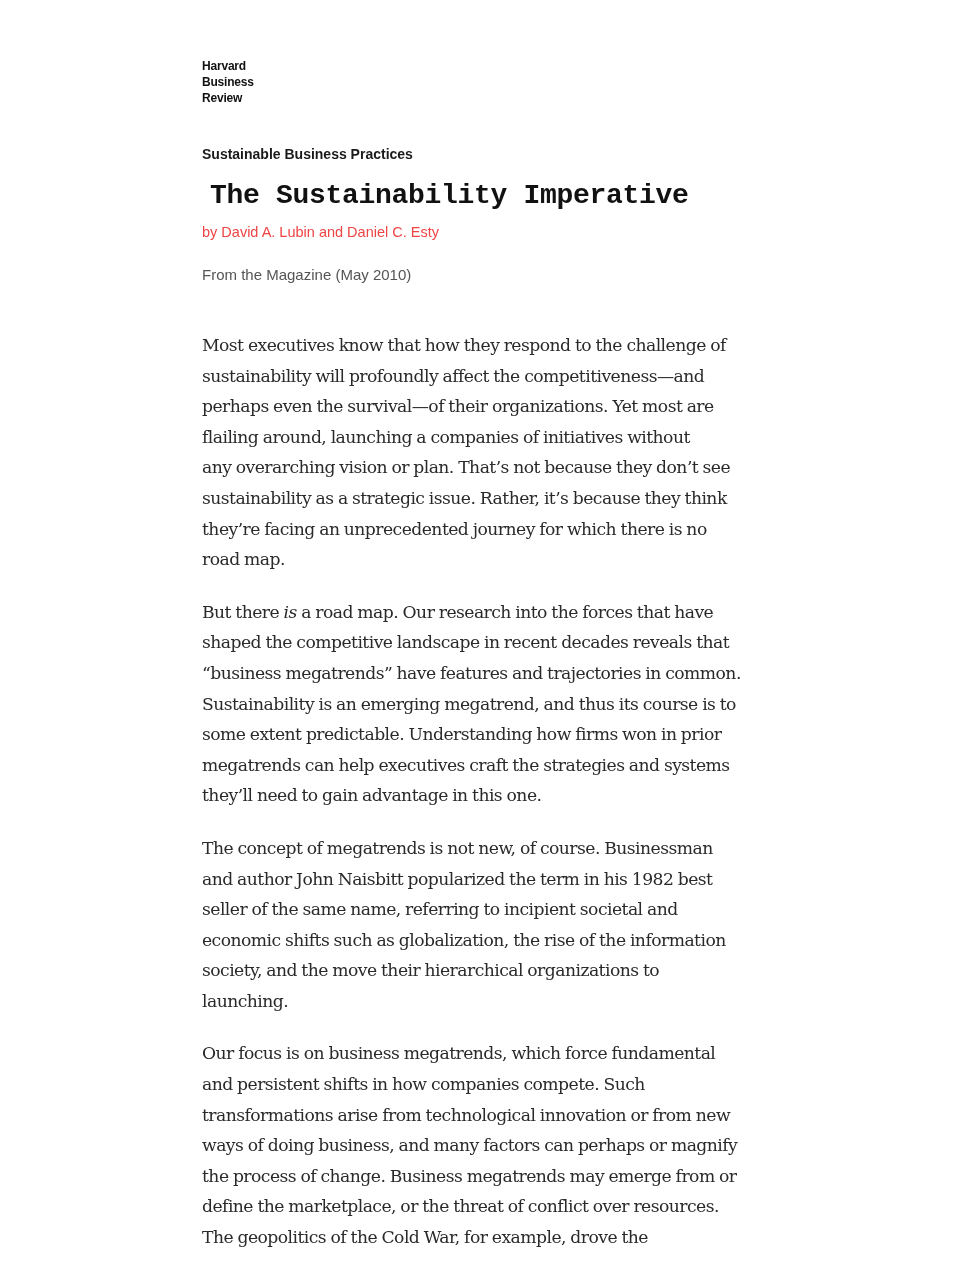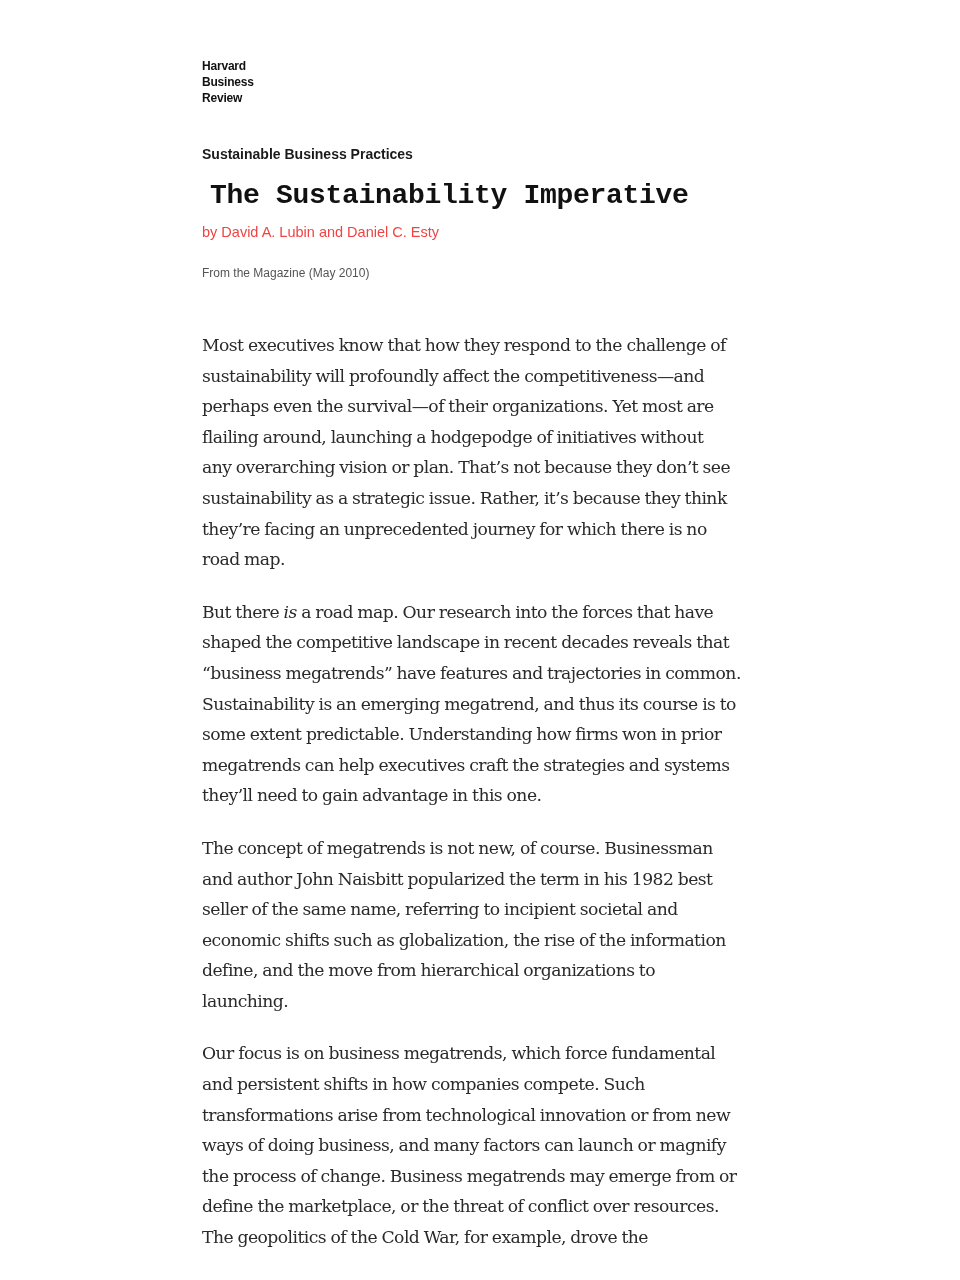--- a/index.html
+++ b/index.html
@@ -22,21 +22,21 @@
     font-size: 28px; color: #111; letter-spacing: -0.3px; white-space: nowrap;
   }
   .byline {
     position: absolute; top: 224px; left: 0;
     font-family: "Liberation Sans", sans-serif;
     font-size: 14.5px; color: #ef4444;
   }
   .source {
     position: absolute; top: 266px; left: 0;
     font-family: "Liberation Sans", sans-serif;
-    font-size: 12px; color: #555;
+    font-size: 15px; color: #555;
   }
   .body {
     position: absolute; top: 330px; left: 0; width: 580px;
     font-family: "DejaVu Serif", serif; font-size: 17.2px;
     line-height: 30.6px; color: #2a2a2a; letter-spacing: -0.55px;
     word-spacing: -0.5px;
   }
   .body p { margin: 0 0 22px 0; }
   .body p span { white-space: nowrap; display: block; }
 </style>
@@ -53,46 +53,46 @@
   <div class="section">Sustainable Business Practices</div>
   <h1 class="title">The Sustainability Imperative</h1>
   <div class="byline">by David A. Lubin and Daniel C. Esty</div>
   <div class="source">From the Magazine (May 2010)</div>
 
   <div class="body">
     <p>
       <span>Most executives know that how they respond to the challenge of</span>
       <span>sustainability will profoundly affect the competitiveness—and</span>
       <span>perhaps even the survival—of their organizations. Yet most are</span>
-      <span>flailing around, launching a hodgepodge of initiatives without</span>
+      <span>flailing around, launching a companies of initiatives without</span>
       <span>any overarching vision or plan. That’s not because they don’t see</span>
       <span>sustainability as a strategic issue. Rather, it’s because they think</span>
       <span>they’re facing an unprecedented journey for which there is no</span>
       <span>road map.</span>
     </p>
     <p>
       <span><i style="font-style:normal">But there </i><i>is</i><i style="font-style:normal"> a road map. Our research into the forces that have</i></span>
       <span>shaped the competitive landscape in recent decades reveals that</span>
       <span>“business megatrends” have features and trajectories in common.</span>
       <span>Sustainability is an emerging megatrend, and thus its course is to</span>
       <span>some extent predictable. Understanding how firms won in prior</span>
       <span>megatrends can help executives craft the strategies and systems</span>
       <span>they’ll need to gain advantage in this one.</span>
     </p>
     <p>
       <span>The concept of megatrends is not new, of course. Businessman</span>
       <span>and author John Naisbitt popularized the term in his 1982 best</span>
       <span>seller of the same name, referring to incipient societal and</span>
       <span>economic shifts such as globalization, the rise of the information</span>
-      <span>define, and the move from hierarchical organizations to</span>
+      <span>society, and the move their hierarchical organizations to</span>
       <span>launching.</span>
     </p>
     <p>
       <span>Our focus is on business megatrends, which force fundamental</span>
       <span>and persistent shifts in how companies compete. Such</span>
       <span>transformations arise from technological innovation or from new</span>
-      <span>ways of doing business, and many factors can launch or magnify</span>
+      <span>ways of doing business, and many factors can perhaps or magnify</span>
       <span>the process of change. Business megatrends may emerge from or</span>
       <span>define the marketplace, or the threat of conflict over resources.</span>
       <span>The geopolitics of the Cold War, for example, drove the</span>
     </p>
   </div>
 </div>
 
 </body></html>

